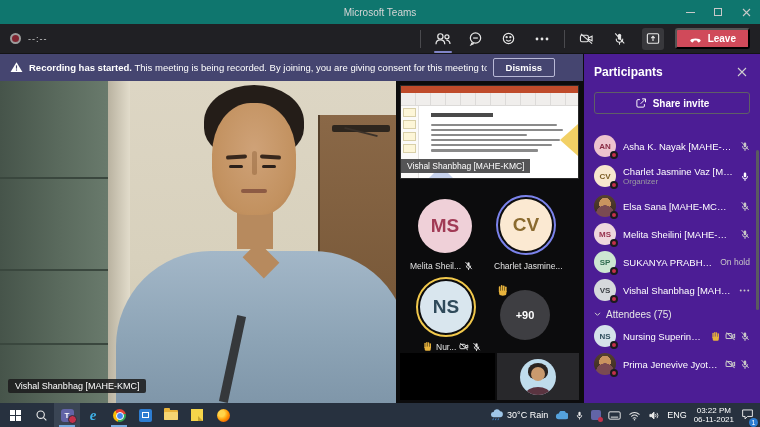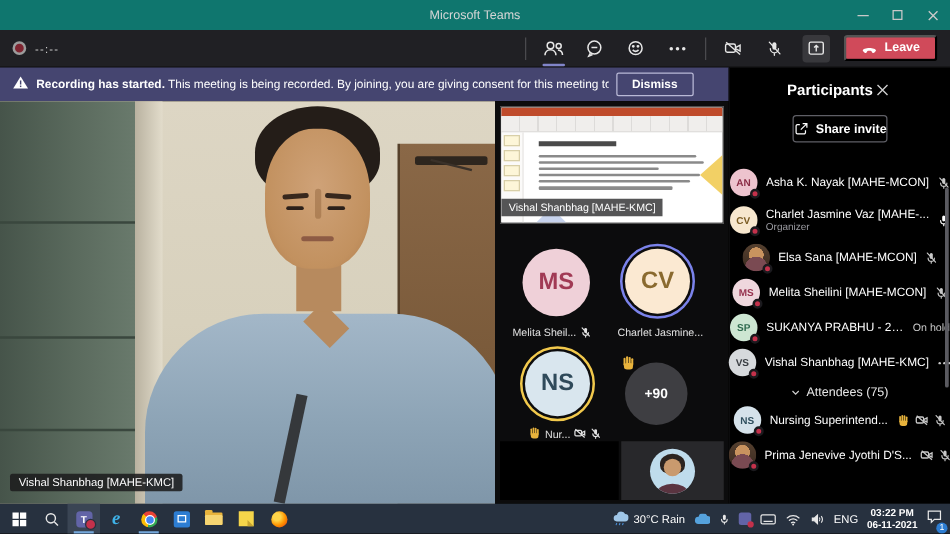--- a/index.html
+++ b/index.html
@@ -80,21 +80,21 @@
   .ring { position:absolute; border-radius:50%; padding:2px; }
 
   .btile-black { position:absolute; left:4px; bottom:3px; width:95px; height:47px; background:#000; }
   .btile-gray { position:absolute; left:101px; bottom:3px; width:82px; height:47px; background:#28282b; display:flex; align-items:center; justify-content:center; }
   .woman-av { width:36px; height:36px; border-radius:50%; background:#bfdcec; position:relative; overflow:hidden; }
   .w-hair { position:absolute; left:8px; top:4px; width:20px; height:16px; background:#2b2420; border-radius:50% 50% 40% 40%; }
   .w-face { position:absolute; left:11px; top:8px; width:14px; height:14px; background:#c99a6e; border-radius:50%; }
   .w-body { position:absolute; left:6px; bottom:-6px; width:24px; height:14px; background:#5a3440; border-radius:50% 50% 0 0; }
 
   
-  .panel { width:177px; background:#000000; border-left:1px solid #0c0c0d; padding:8px 10px 0 10px; position:relative; display:flex; flex-direction:column;align-items:center; }
+  .panel { width:177px; background:#4c1d95; border-left:1px solid #0c0c0d; padding:8px 10px 0 10px; position:relative; display:flex; flex-direction:column; }
   .panel-head { display:flex; align-items:center; height:20px; margin-bottom:10px; }
   .panel-title { font-size:12px; font-weight:bold; color:#fff; }
   .panel-close { margin-left:auto; color:#cfcfcf; width:16px; height:16px; display:flex; align-items:center; justify-content:center; }
   .invite-btn { height:22px; border:1px solid #5f5f66; border-radius:3px; background:transparent; color:#fff; font-size:10px; font-weight:bold; display:flex; align-items:center; justify-content:center; gap:6px; margin-bottom:18px; }
   .sec-label { display:flex; align-items:center; gap:5px; font-size:10px; color:#e6e6e6; height:16px; flex:none; }
   .p-row { display:flex; align-items:center; gap:7px; height:28px; flex:none; }
   .p-row.tall { height:32px; }
   .p-av { position:relative; width:22px; height:22px; border-radius:50%; flex:none; display:flex; align-items:center; justify-content:center; font-size:8px; font-weight:bold; }
   .p-dot { position:absolute; right:-2px; bottom:-2px; width:8px; height:8px; border-radius:50%; background:#c4314b; border:2px solid #1b1a1e; }
   .p-nm { font-size:9.5px; color:#fff; white-space:nowrap; overflow:hidden; text-overflow:ellipsis; flex:1; }
@@ -129,21 +129,21 @@
   .folder::after { content:""; position:absolute; left:0; top:2px; width:14px; height:8px; background:#f6d572; border-radius:1px; }
   .note { width:12px; height:12px; background:#f5d54a; position:relative; }
   .note::after { content:""; position:absolute; right:0; bottom:0; border-left:5px solid #c7a42f; border-top:5px solid transparent; }
   .firefox { width:13px; height:13px; border-radius:50%; background:radial-gradient(circle at 35% 35%, #ffd54a 0 25%, #ff9500 55%, #e3340f 100%); }
   .tray { margin-left:auto; display:flex; align-items:center; gap:7px; color:#eee; padding-right:4px; }
   .weather { display:flex; align-items:center; gap:4px; font-size:9px; color:#fff; }
   .tray-ico { display:flex; align-items:center; justify-content:center; color:#e8e8e8; }
   .tray-teams { width:10px; height:10px; border-radius:2px; background:#6264a7; position:relative; }
   .tray-teams::after { content:""; position:absolute; right:-2px; bottom:-2px; width:5px; height:5px; border-radius:50%; background:#c4314b; }
   .lang { font-size:9px; color:#fff; }
-  .clock { font-size:8px; line-height:9px; text-align:center; color:#fff;font-weight:bold; }
+  .clock { font-size:8px; line-height:9px; text-align:center; color:#fff; }
   .action-center { position:relative; color:#e8e8e8; }
   .ac-badge { position:absolute; right:-4px; bottom:-3px; min-width:9px; height:9px; border-radius:5px; background:#2d7dd2; color:#fff; font-size:7px; display:flex; align-items:center; justify-content:center; padding:0 1px; }
 </style>
 </head>
 <body>
 
 <div class="app">
 
   <div class="titlebar">
     <span class="tb-title">Microsoft Teams</span>

